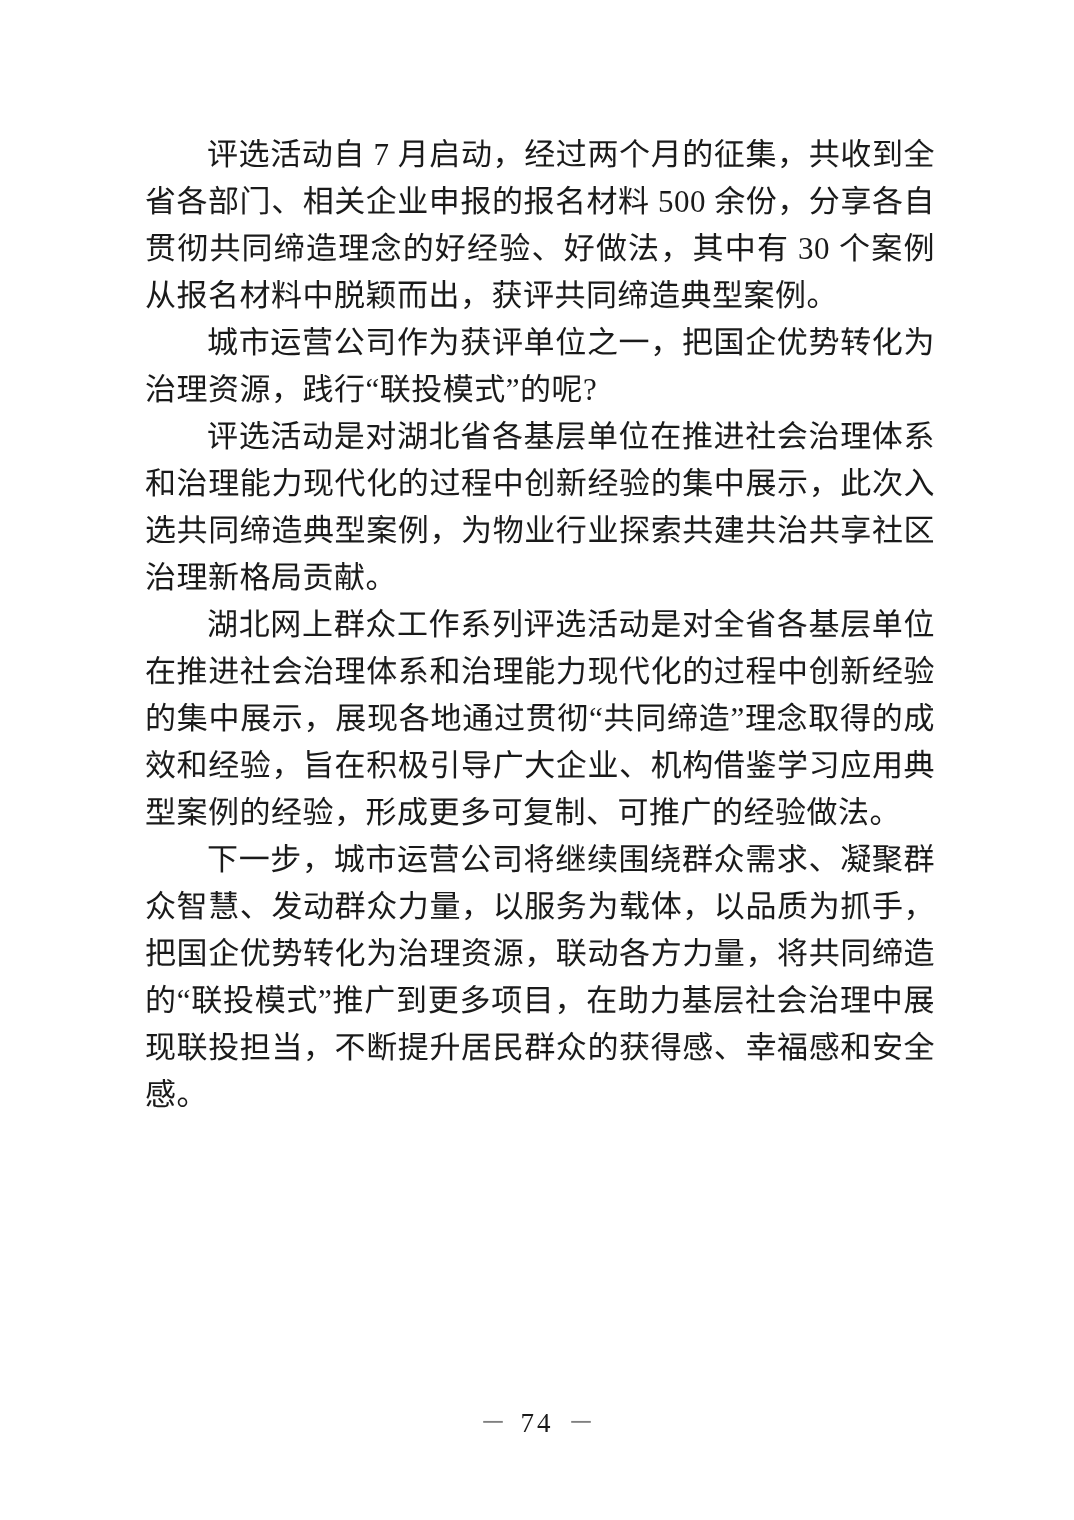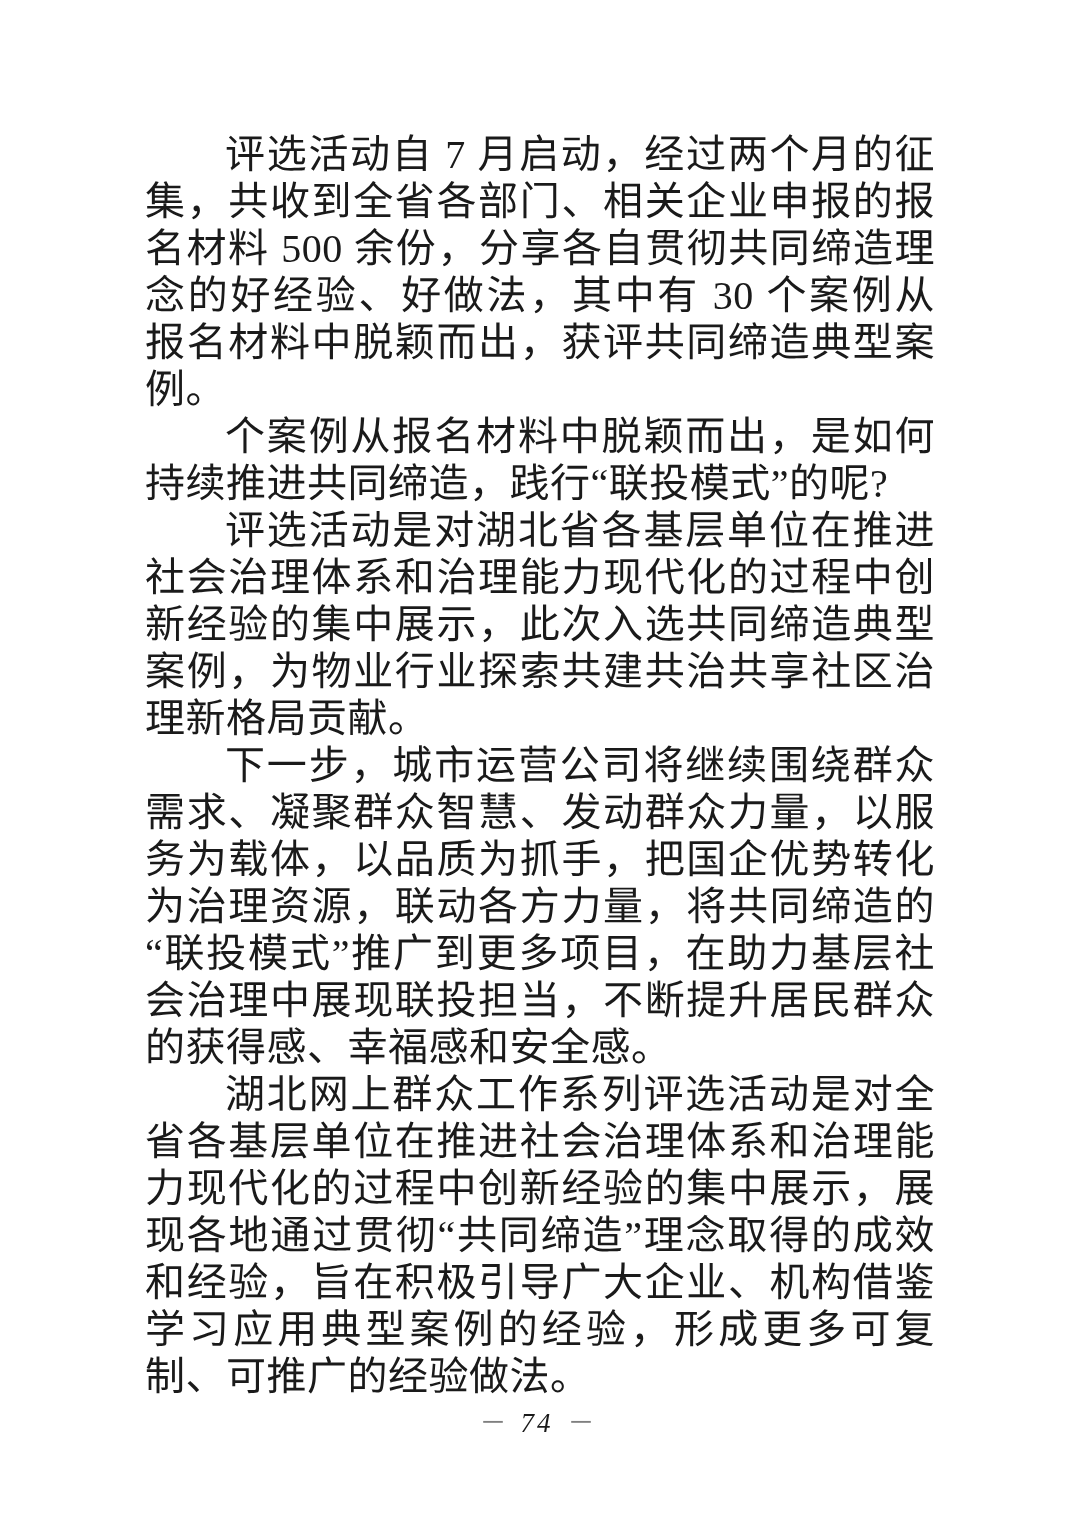--- a/index.html
+++ b/index.html
@@ -17,21 +17,21 @@
   }
   .content {
     position: absolute;
     left: 145px;
     top: 131px;
     width: 790px;
   }
   .para {
     margin: 0;
     padding: 0;
-    font-size: 40px;
+    font-size: 31px;
     line-height: 47px;
     color: var(--text-color, #1a1a1a);
     text-align: justify;
     text-justify: inter-ideograph;
     text-indent: 2em;
     letter-spacing: 0.5px;
     word-break: break-all;
   }
   .footer {
     position: absolute;
@@ -45,33 +45,32 @@
   }
   .footer .dash {
     color: var(--footer-dash-color, #7f7f7f);
     font-family: "Liberation Serif", "DejaVu Serif", serif;
   }
   .footer .num {
     color: var(--text-color, #1c1c1c);
     margin: 0 14px;
     letter-spacing: 3px;
     font-family: "Liberation Serif", "DejaVu Serif", serif;
-    font-style: italic;
   }
 </style>
 </head>
 <body>
 
 <div class="page">
 
   <div class="content">
     <p class="para">评选活动自 7 月启动，经过两个月的征集，共收到全省各部门、相关企业申报的报名材料 500 余份，分享各自贯彻共同缔造理念的好经验、好做法，其中有 30 个案例从报名材料中脱颖而出，获评共同缔造典型案例。</p>
-    <p class="para">个案例从报名材料中脱颖而出，是如何持续推进共同缔造，践行“联投模式”的呢?</p>
+    <p class="para">城市运营公司作为获评单位之一，把国企优势转化为治理资源，践行“联投模式”的呢?</p>
     <p class="para">评选活动是对湖北省各基层单位在推进社会治理体系和治理能力现代化的过程中创新经验的集中展示，此次入选共同缔造典型案例，为物业行业探索共建共治共享社区治理新格局贡献。</p>
+    <p class="para">湖北网上群众工作系列评选活动是对全省各基层单位在推进社会治理体系和治理能力现代化的过程中创新经验的集中展示，展现各地通过贯彻“共同缔造”理念取得的成效和经验，旨在积极引导广大企业、机构借鉴学习应用典型案例的经验，形成更多可复制、可推广的经验做法。</p>
     <p class="para">下一步，城市运营公司将继续围绕群众需求、凝聚群众智慧、发动群众力量，以服务为载体，以品质为抓手，把国企优势转化为治理资源，联动各方力量，将共同缔造的“联投模式”推广到更多项目，在助力基层社会治理中展现联投担当，不断提升居民群众的获得感、幸福感和安全感。</p>
-    <p class="para">湖北网上群众工作系列评选活动是对全省各基层单位在推进社会治理体系和治理能力现代化的过程中创新经验的集中展示，展现各地通过贯彻“共同缔造”理念取得的成效和经验，旨在积极引导广大企业、机构借鉴学习应用典型案例的经验，形成更多可复制、可推广的经验做法。</p>
   </div>
 
   <div class="footer">
     <span class="dash">－</span><span class="num">74</span><span class="dash">－</span>
   </div>
 
 </div>
 
 </body></html>

